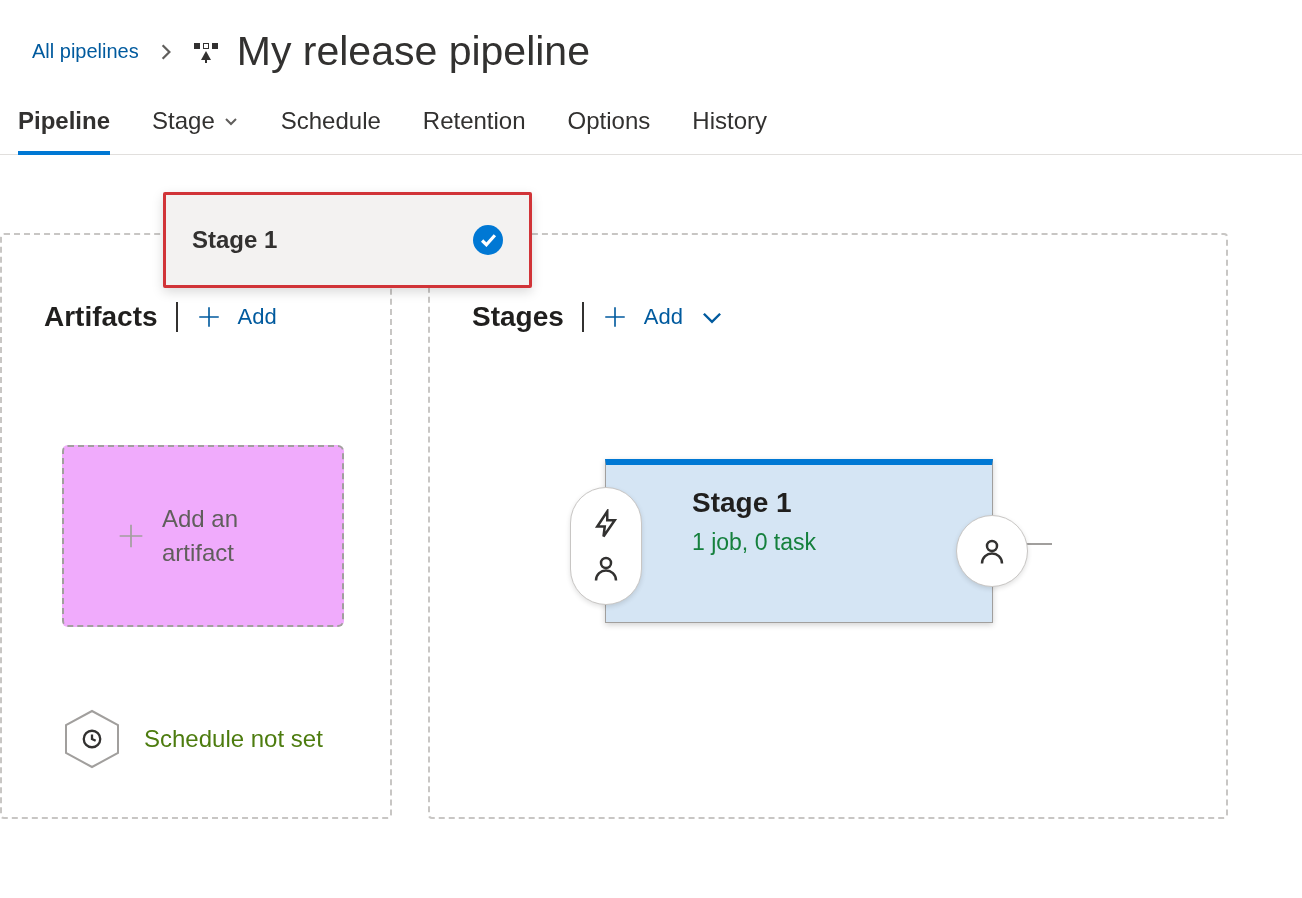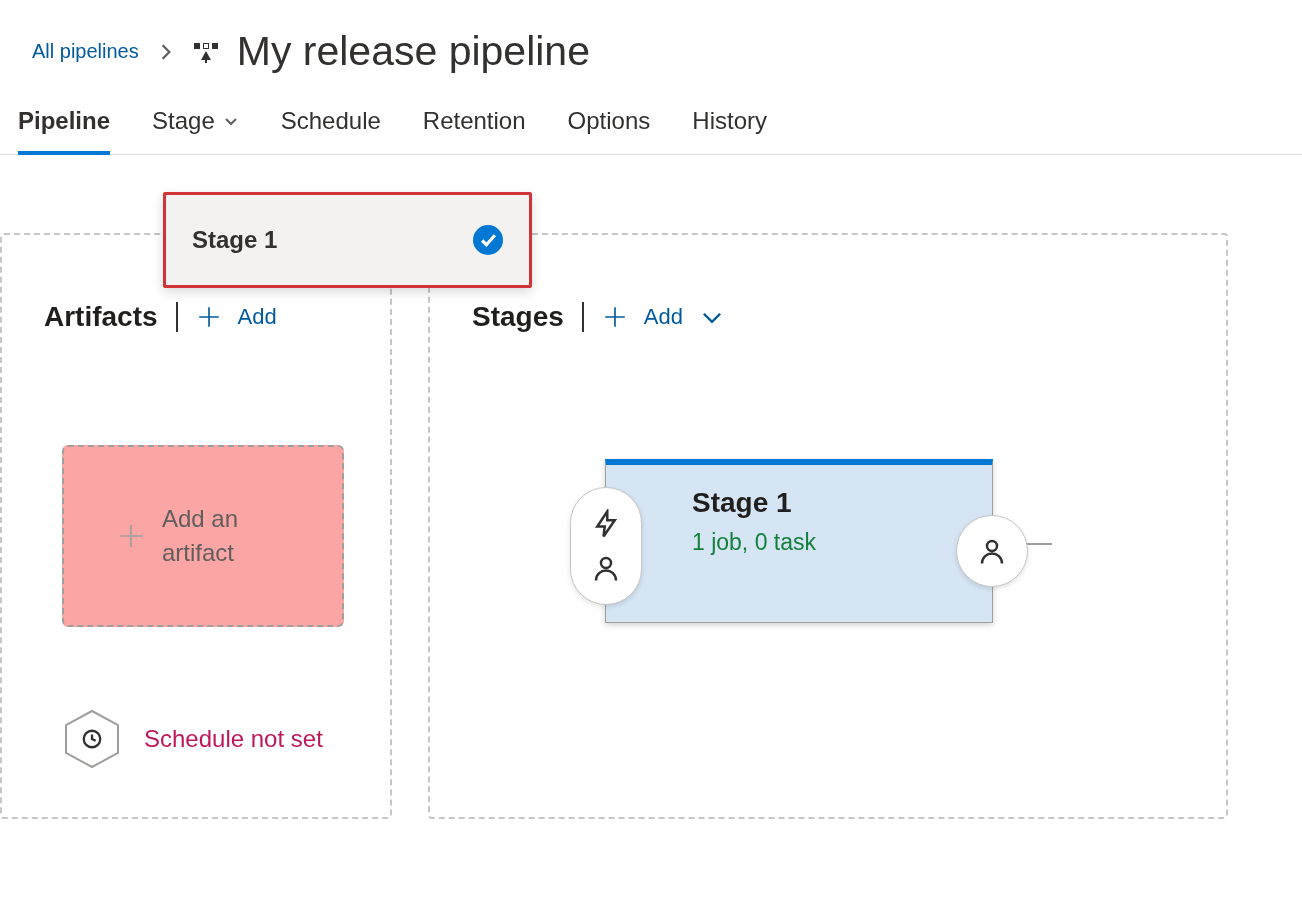--- a/index.html
+++ b/index.html
@@ -164,21 +164,21 @@
     .panel-head .add-btn svg { width:26px; height:26px; stroke:#005a9e; stroke-width:1.5; fill:none; }
     .panel-head .add-chev { width:20px; height:20px; stroke:#005a9e; fill:none; stroke-width:2; }
 
     
     .artifact-card {
       position: absolute;
       top: 210px; left: 60px;
       width: 282px; height: 182px;
       border: 2px dashed #a19f9d;
       border-radius: 6px;
-      background: #fca5a5;
+      background: #f0abfc;
       display:flex;
       align-items:center;
       justify-content:center;
       gap: 14px;
       cursor: pointer;
     }
     .artifact-card .plus-icon { width:34px; height:34px; stroke:#a19f9d; stroke-width:1.2; fill:none; }
     .artifact-card .text {
       color:#605e5c; font-size:24px; line-height:1.4; max-width:130px;
     }
@@ -193,21 +193,21 @@
       gap: 20px;
       cursor:pointer;
     }
     .hex {
       width:64px; height:64px;
       position:relative;
       display:flex; align-items:center; justify-content:center;
     }
     .hex svg.hex-shape { position:absolute; inset:0; width:64px; height:64px; fill:#fff; stroke:#a19f9d; stroke-width:2; }
     .hex svg.clock { width:22px; height:22px; stroke:#323130; fill:none; stroke-width:2.5; position:relative; z-index:2; }
-    .schedule .text { color:#be185d; font-size:24px; line-height:1.35; }
+    .schedule .text { color:#4d7c0f; font-size:24px; line-height:1.35; }
 
     
     .stage-wrap {
       position: absolute;
       top: 224px;
       left: 175px;
     }
     .stage-card {
       width: 388px;
       height: 164px;

